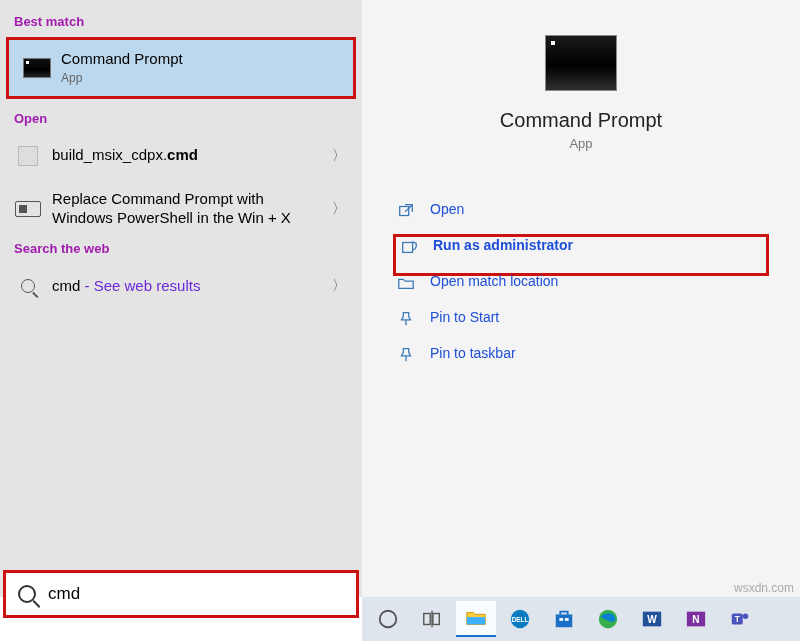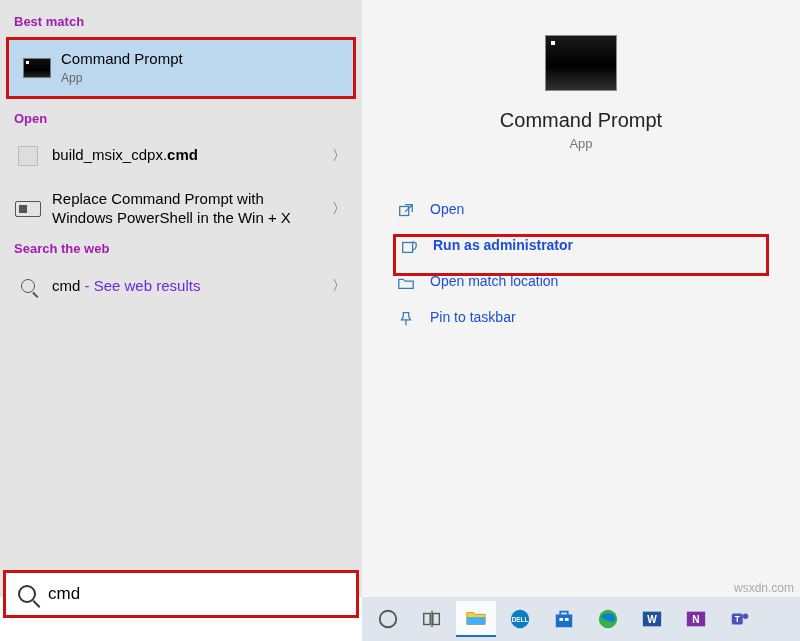--- a/index.html
+++ b/index.html
@@ -127,20 +127,28 @@
             </svg>
           </span>
         <span>Open match location</span>
       </div>
       <div class="action-row">
         <span class="ic">
             <svg class="svg-ic" viewBox="0 0 20 20">
               <path d="M7 3h6v4l2 4H5l2-4zM10 11v6"></path>
             </svg>
           </span>
+        <span>Pin to Start</span>
+      </div>
+      <div class="action-row">
+        <span class="ic">
+            <svg class="svg-ic" viewBox="0 0 20 20">
+              <path d="M7 3h6v4l2 4H5l2-4zM10 11v6"></path>
+            </svg>
+          </span>
         <span>Pin to taskbar</span>
       </div>
     </div>
   </div>
 </div>
 
 <div class="search-bar-box">
   <div class="mag"></div>
   <input type="text" value="cmd" style="">
 </div>

